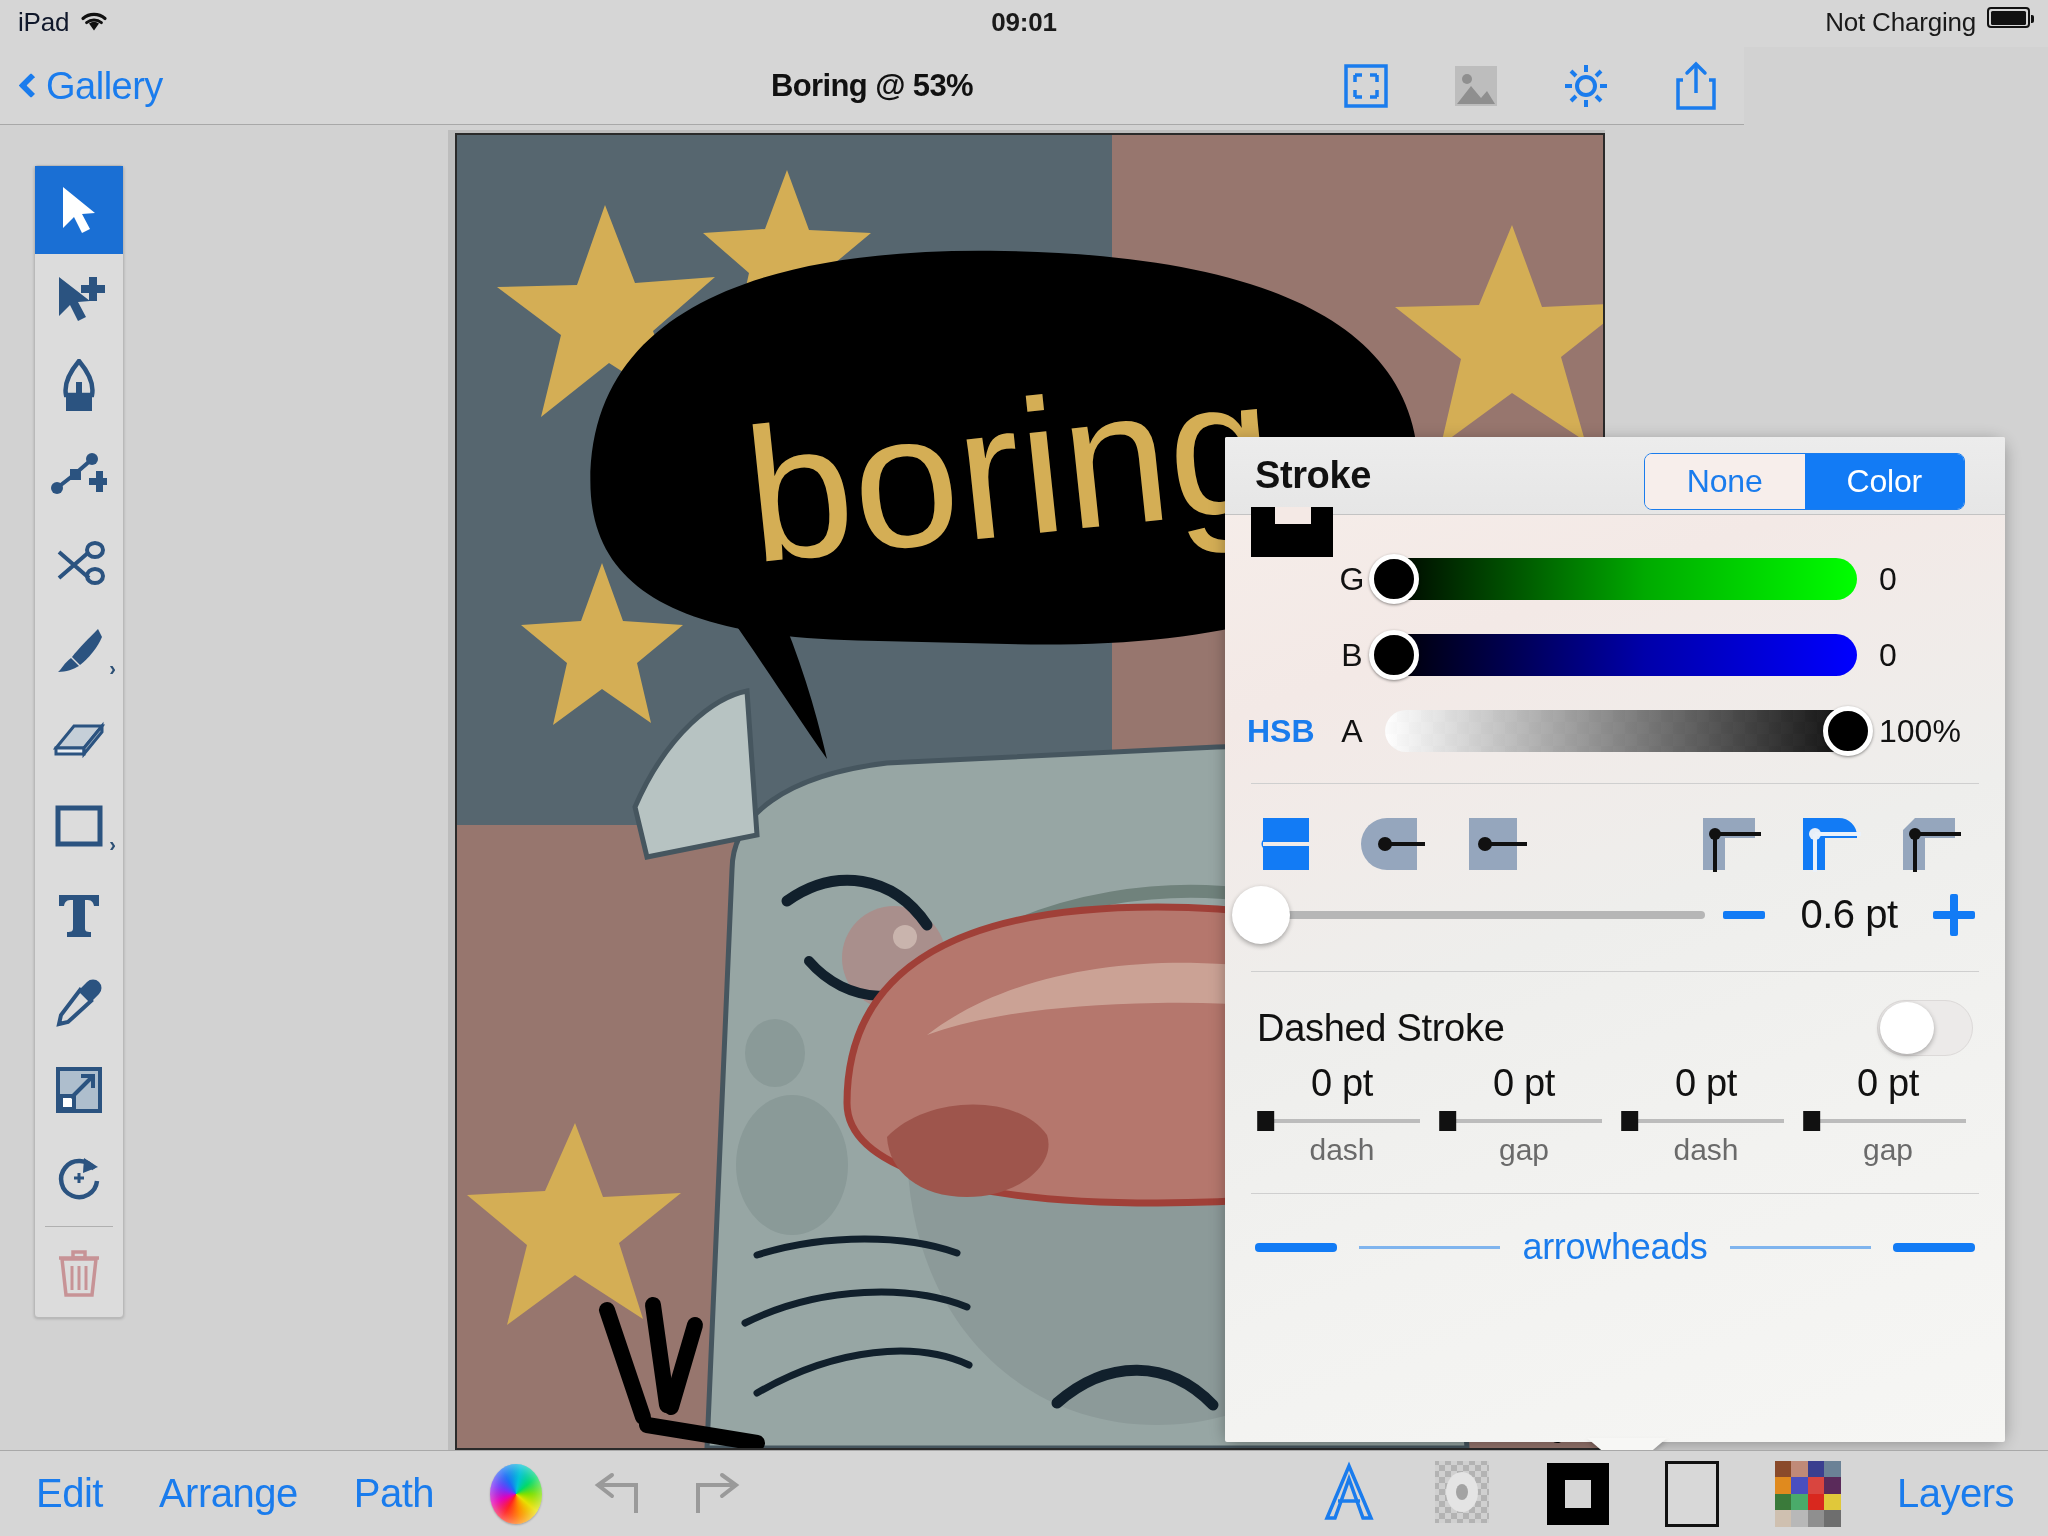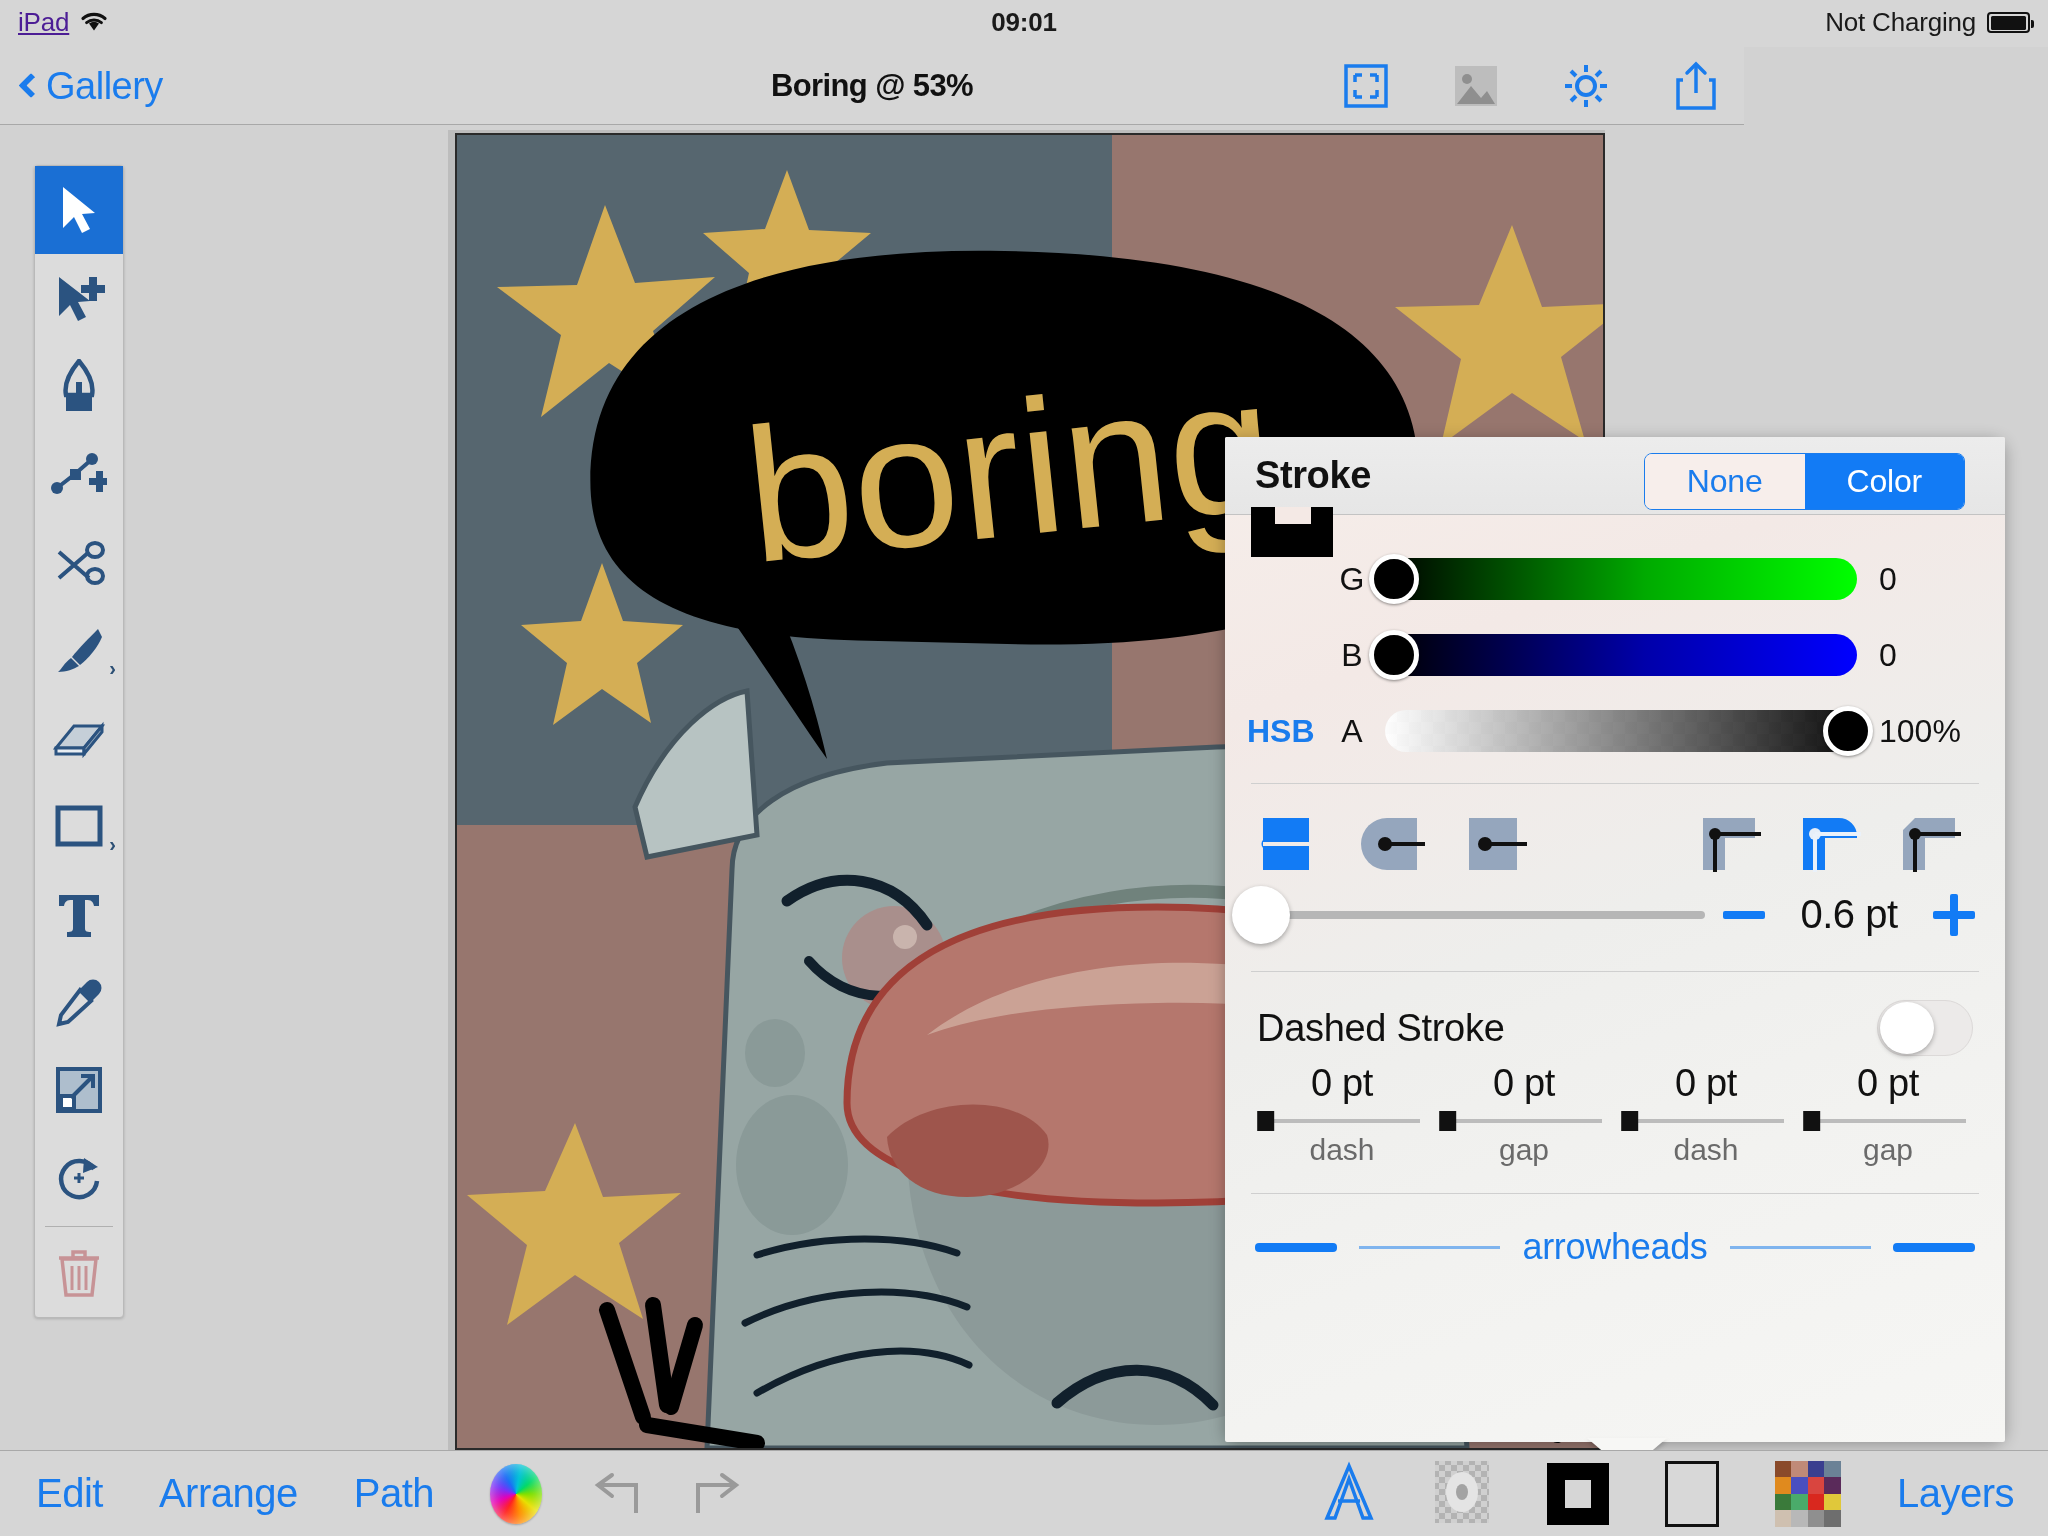--- a/index.html
+++ b/index.html
@@ -10,24 +10,24 @@
     -webkit-font-smoothing:antialiased;
   }
   #root { position:relative; width:2048px; height:1536px; }
 
   
   .statusbar {
     position:absolute; left:0; top:0; width:2048px; height:47px;
     background:#d6d6d6;
   }
   .sb-left { position:absolute; left:18px; top:7px; display:flex; align-items:center; gap:10px; }
-  .sb-ipad { font-size:26px; color:#4c1d95; letter-spacing:-0.2px;text-decoration:underline; }
+  .sb-ipad { font-size:26px; color:#0f172a; letter-spacing:-0.2px; }
   .sb-center { position:absolute; left:0; right:0; top:7px; text-align:center;
     font-size:26px; color:#1a1a1a; font-weight:600; letter-spacing:-0.2px;}
-  .sb-right { position:absolute; right:18px; top:7px; display:flex; align-items:center; gap:11px;}
+  .sb-right { position:absolute; right:18px; top:7px; display:flex; gap:11px;}
   .sb-charge { font-size:26px; color:#1a1a1a; letter-spacing:-0.2px;}
   .battery { position:relative; width:43px; height:21px; border:2.5px solid #111; border-radius:4px;}
   .battery::after{content:""; position:absolute; right:-6px; top:6px; width:3.5px; height:8px;
     background:#111; border-radius:0 2px 2px 0;}
   .battery i{position:absolute; left:1.5px; top:1.5px; bottom:1.5px; width:92%;
     background:#111; border-radius:1.5px; display:block;}
 
   
   .navbar {
     position:absolute; left:0; top:47px; width:1744px; height:78px;

